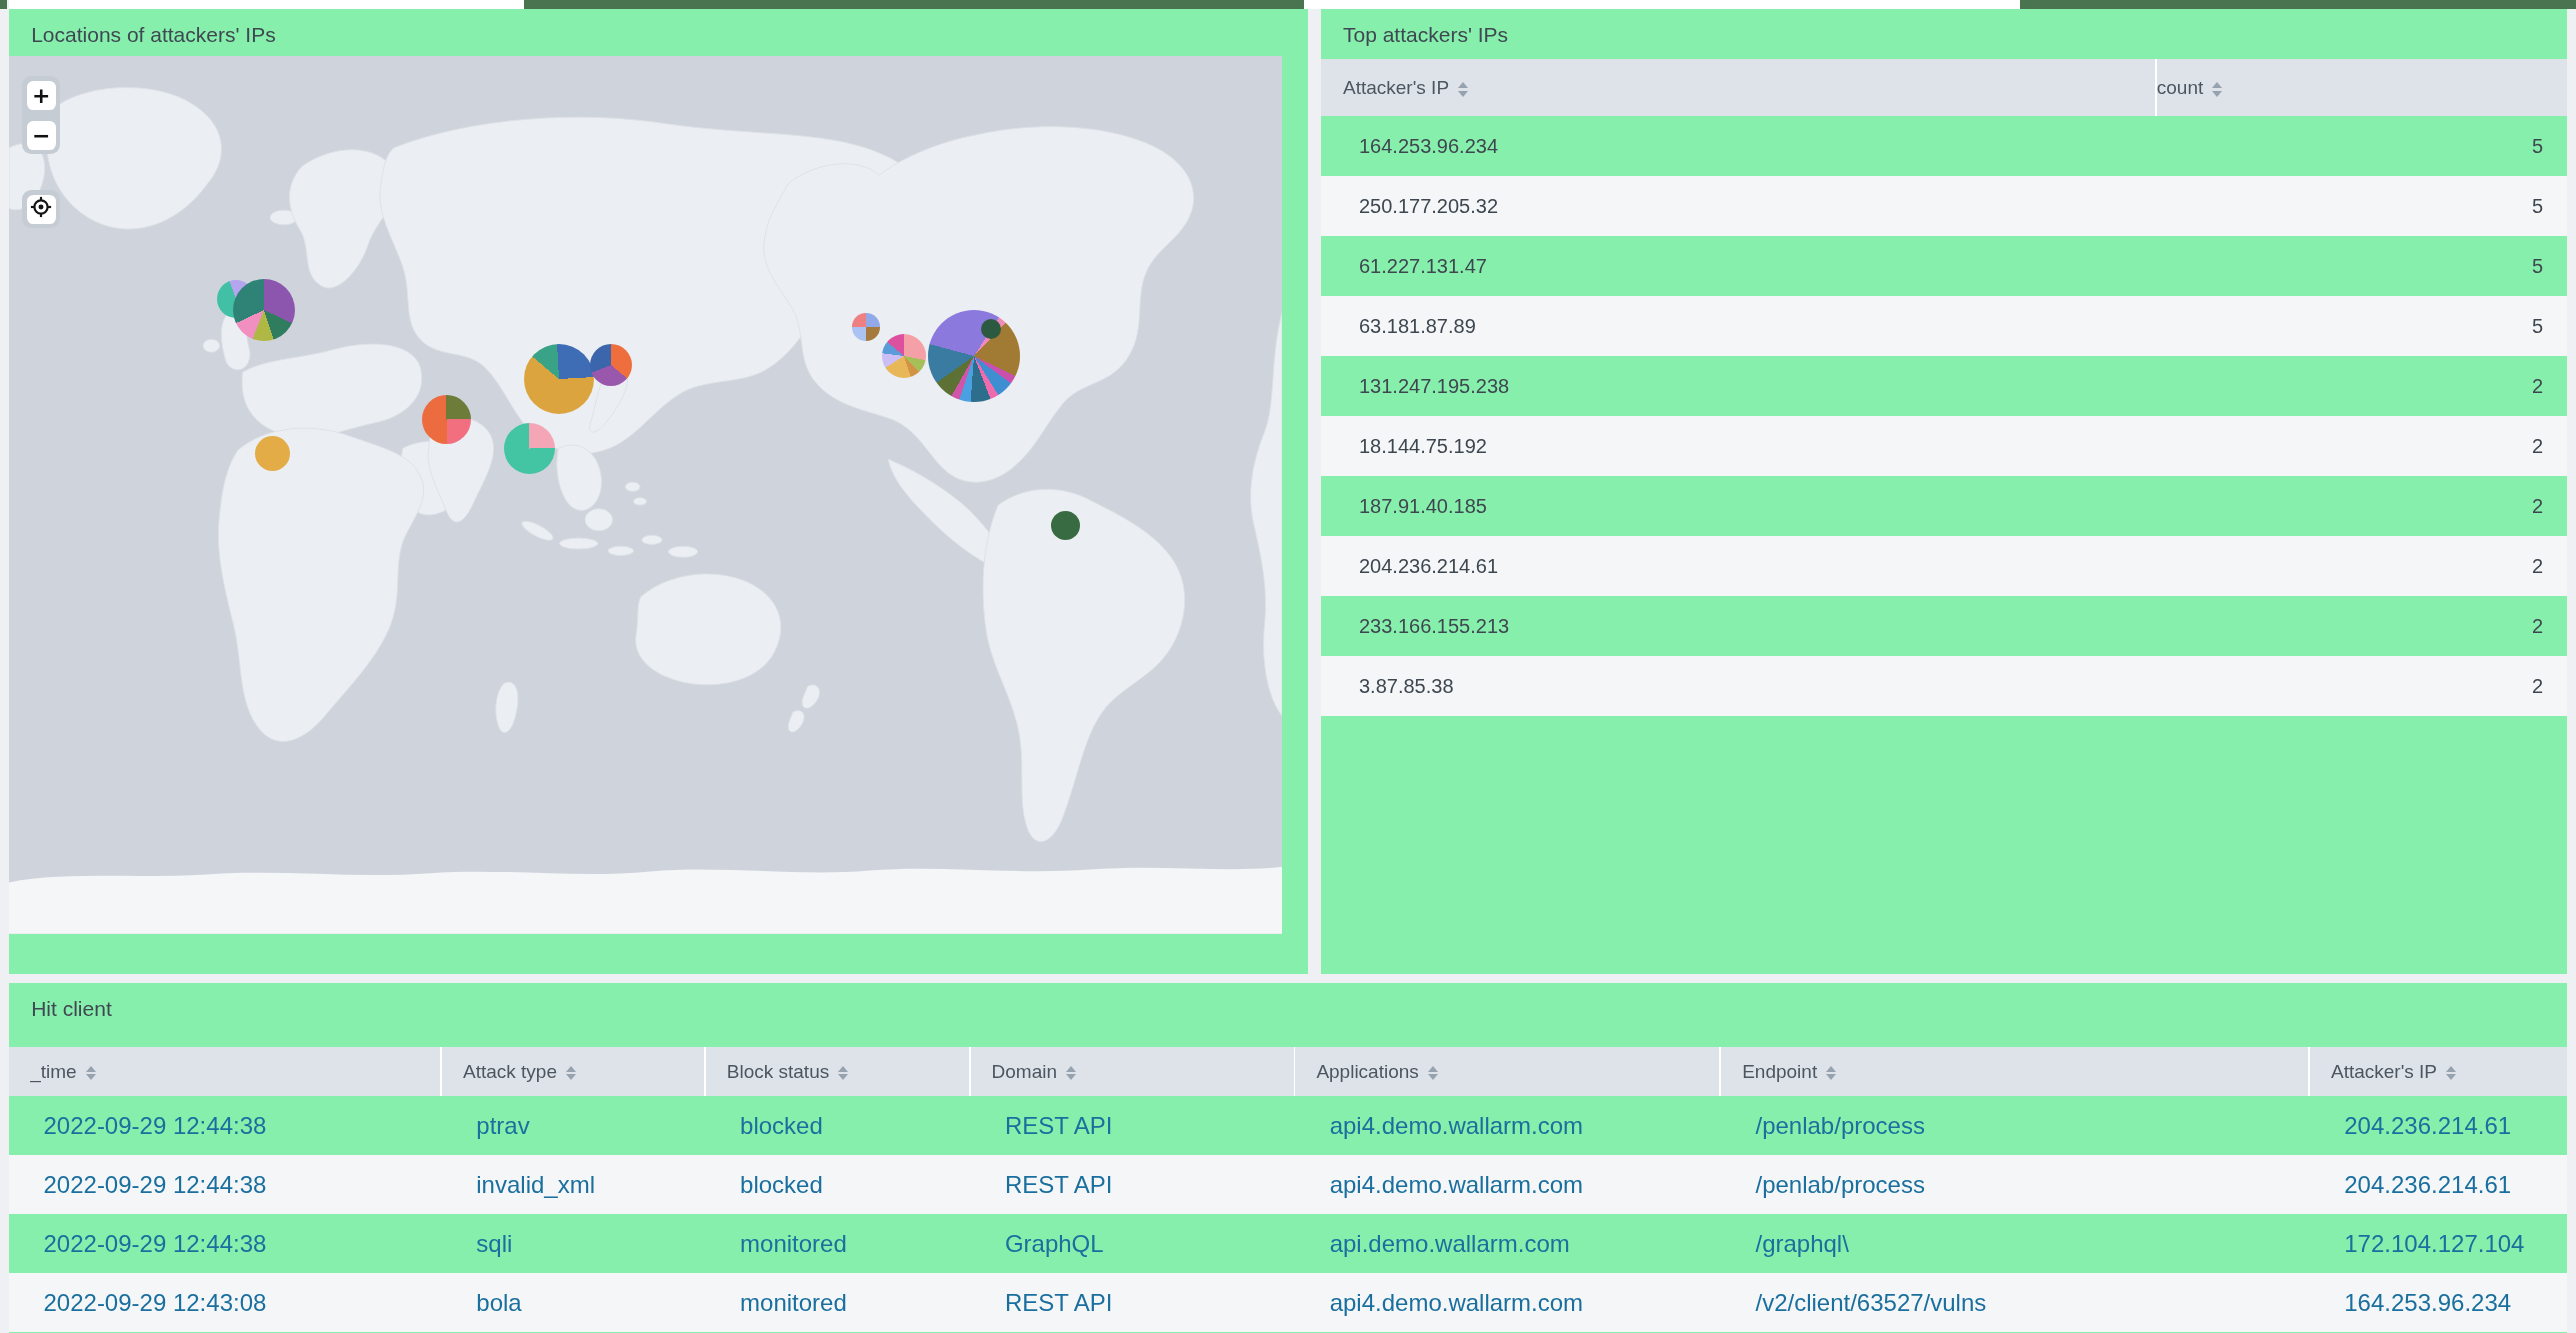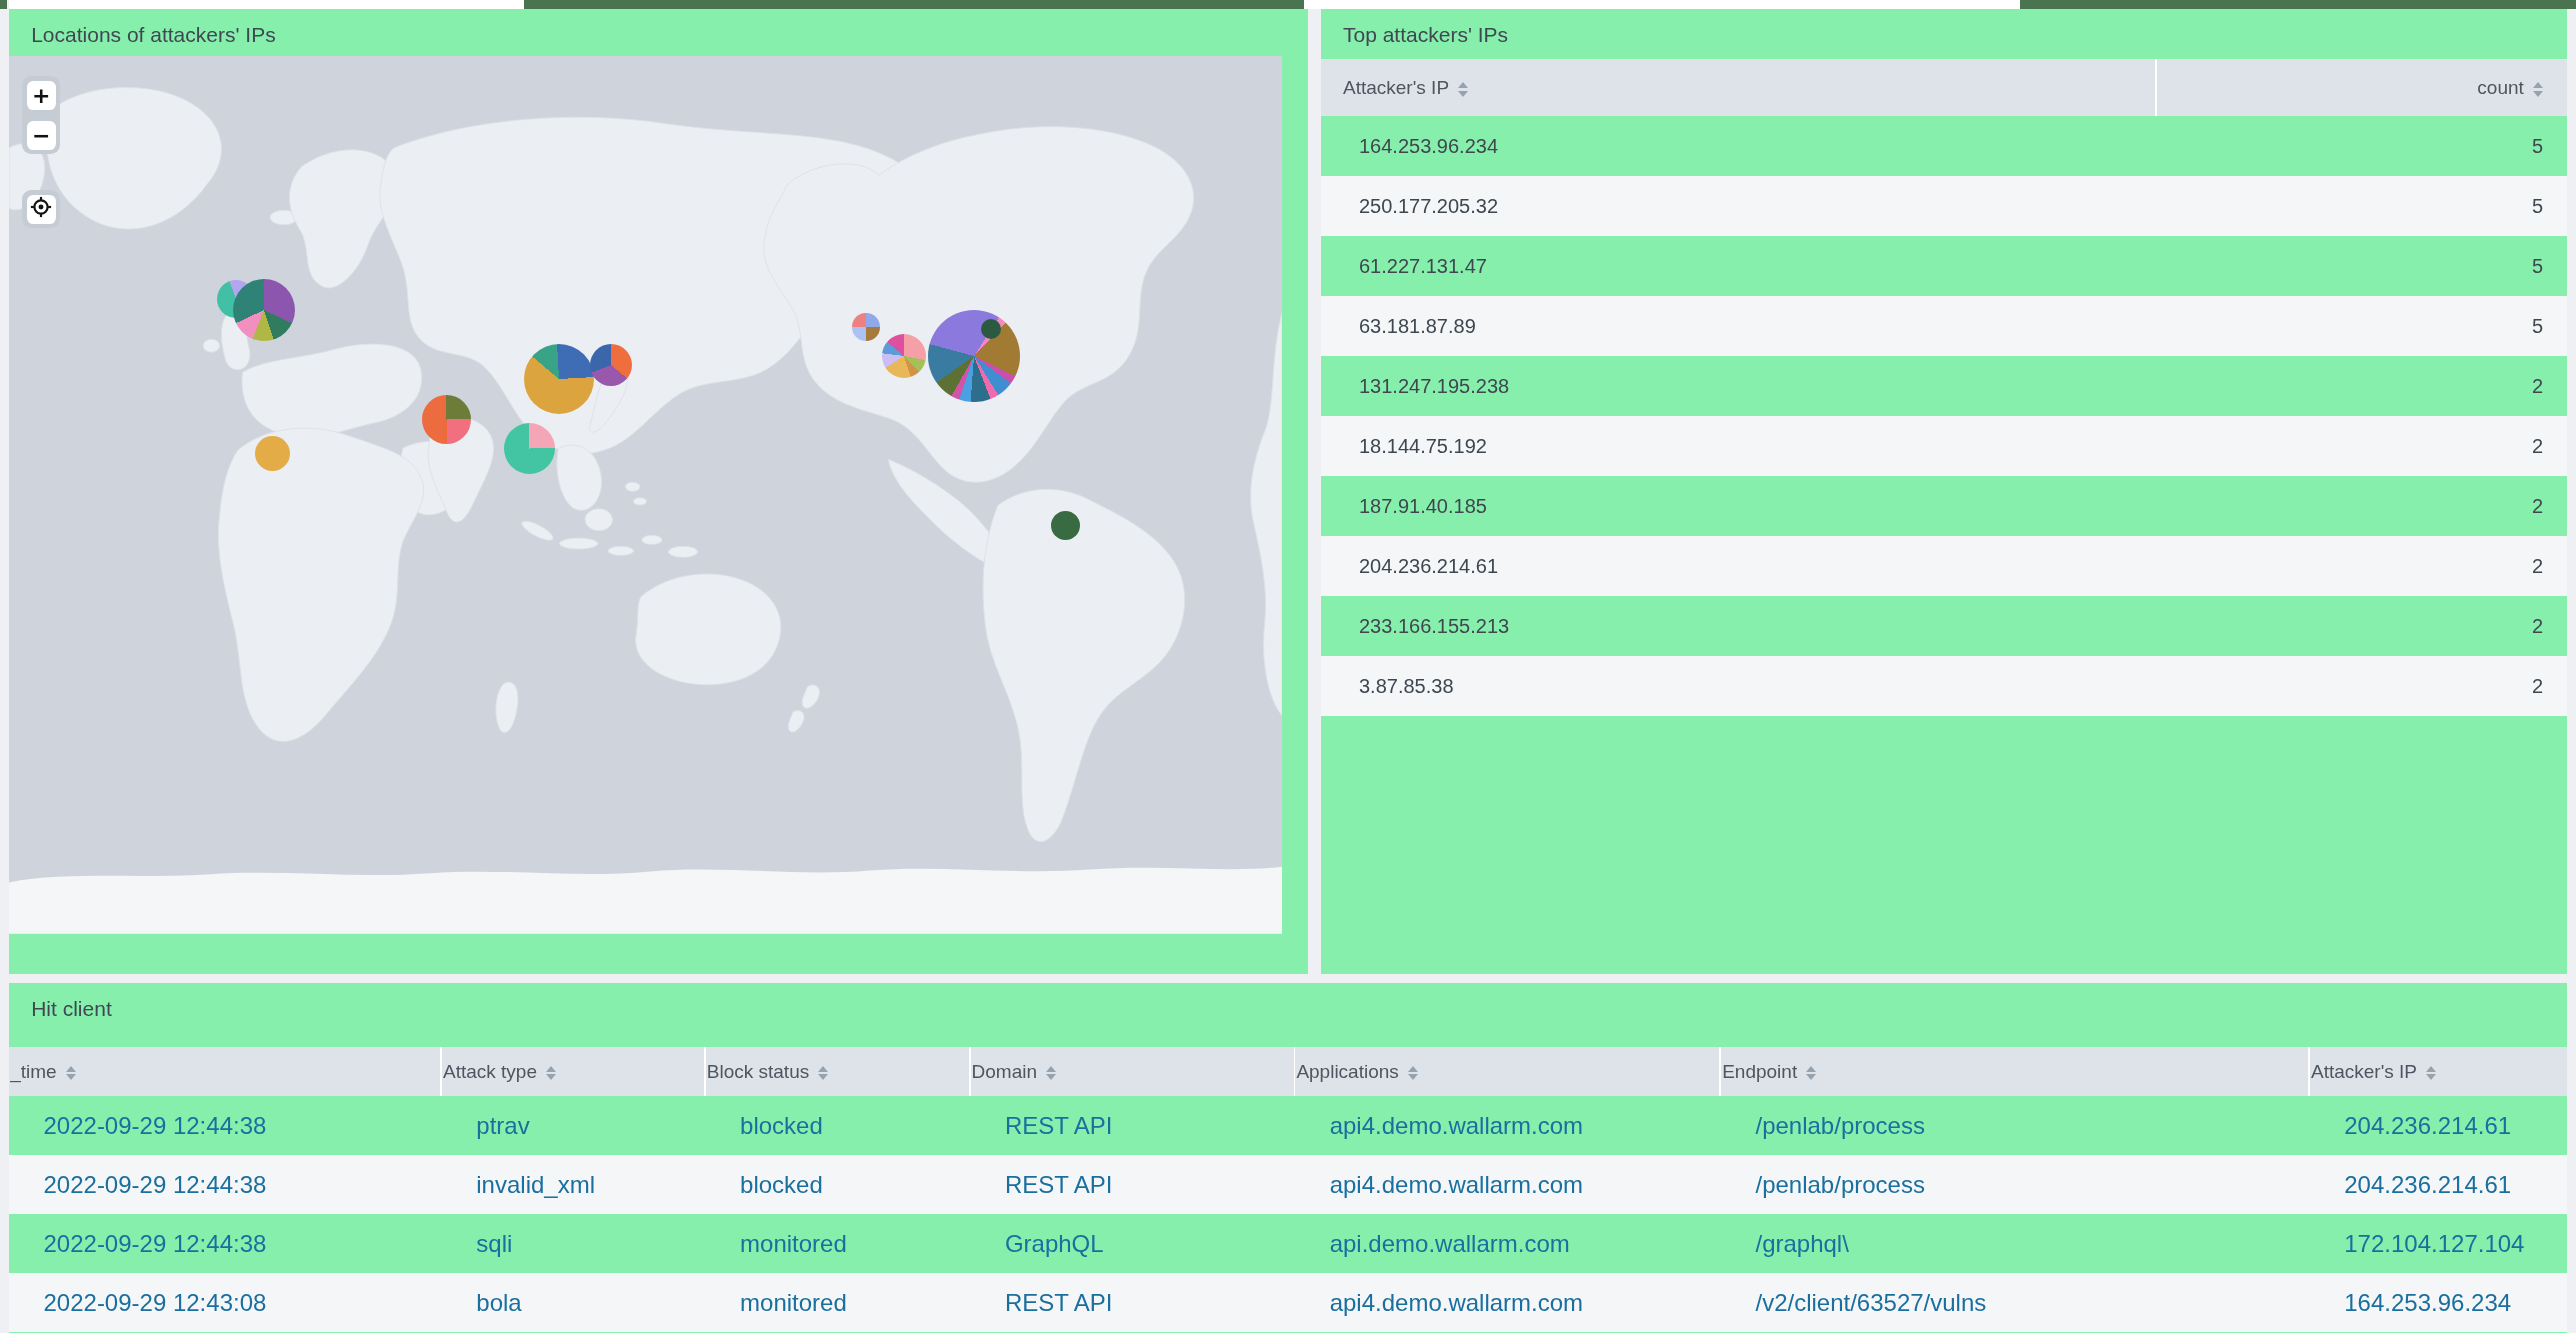--- a/index.html
+++ b/index.html
@@ -34,30 +34,30 @@
   .th-bg{background:#dde3e9;color:#4d5660;font-size:19px;}
   .sort{display:inline-block;margin-left:9.2px;vertical-align:middle;}
   .sort i{display:block;width:0;height:0;border-left:5.5px solid transparent;
     border-right:5.5px solid transparent;}
   .sort .up{border-bottom:6.4px solid #96a2ae;margin-bottom:2.7px;}
   .sort .dn{border-top:6.4px solid #96a2ae;}
   .mono{font-family:Liberation Sans, sans-serif;padding-left:16px;}
   
   #ips-head{position:absolute;top:50px;left:0;right:0;height:57px;display:flex;background:#fff;}
   #ips-head .c1{width:812px;margin-right:1.8px;line-height:57px;padding-left:22px;}
-  #ips-head .c2{flex:1;line-height:57px;text-align:right;padding-right:24px;}
+  #ips-head .c2{flex:1;line-height:57px;padding-right:24px;}
   #ips-rows{position:absolute;top:107px;left:0;right:0;}
   .ips-tr{height:60px;line-height:60px;display:flex;font-size:20px;color:#3e4750;}
   .ips-tr.alt{background:#f4f6f8;}
   .ips-tr .ip{width:812px;padding-left:22px;}
   .ips-tr .ct{flex:1;text-align:right;padding-right:24px;}
   
   .hgrid{display:grid;grid-template-columns:431px 262px 263px 323px 424px 587px 1fr;column-gap:1.8px;}
   #hits-head{position:absolute;top:64px;left:0;right:0;height:49px;background:#fff;}
-  #hits-head .hc{line-height:49px;padding-left:1px;background:#dde3e9;color:#4d5660;
+  #hits-head .hc{line-height:49px;padding-left:21px;background:#dde3e9;color:#4d5660;
     font-size:19px;white-space:nowrap;}
   #hits-rows{position:absolute;top:113px;left:0;right:0;}
   .hit-tr{height:59px;line-height:59px;font-size:24px;color:#1a6f9e;}
   .hit-tr.alt{background:#f4f6f8;}
   .hit-tr .hcell{padding-left:18.3px;white-space:nowrap;overflow:hidden;cursor:pointer;}
 </style>
 </head>
 <body>
 
 <div id="top-strip" class="abs">

